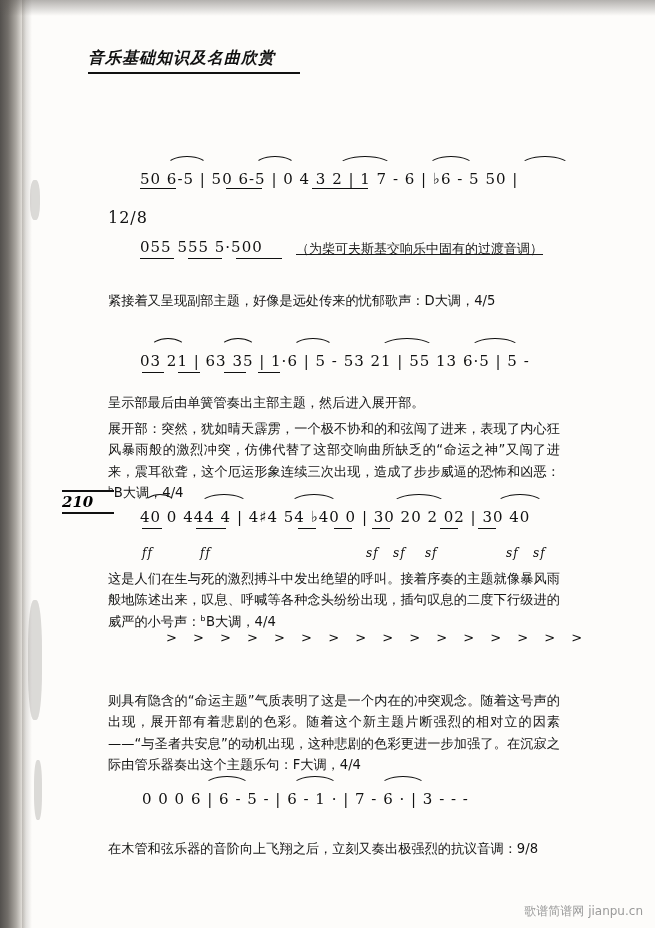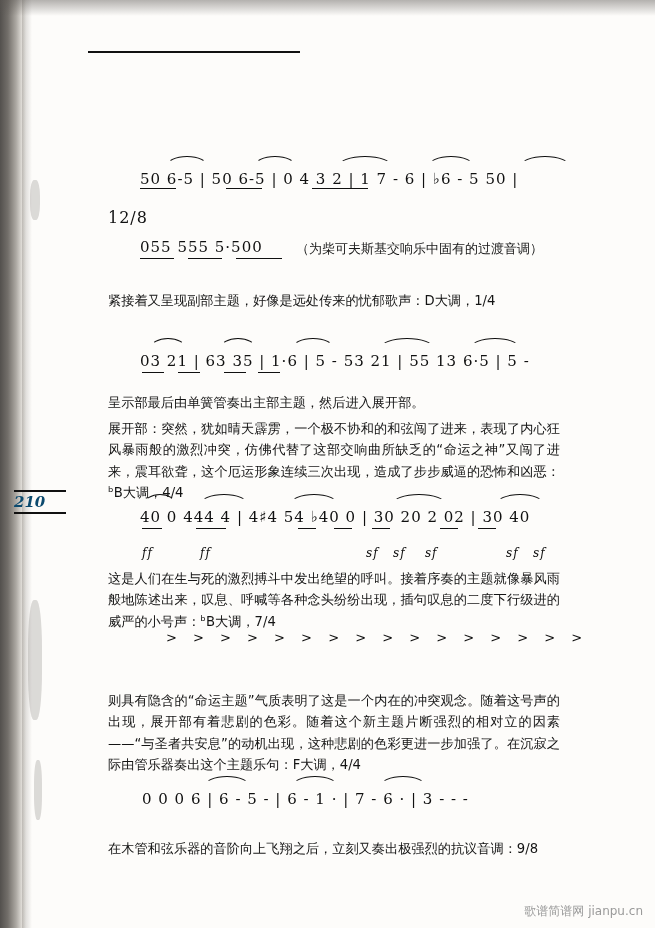--- a/index.html
+++ b/index.html
@@ -68,21 +68,22 @@
 
   
   .page-num {
     position: absolute;
     left: 14px;
     top: 490px;
     font-family: "DejaVu Serif", "Liberation Serif", serif;
     font-weight: bold;
     font-size: 15px;
     font-style: italic;
-    color: #0c4a6e;
+    color: #000000;
+    padding-left: 48px;
   }
   .page-num .bar {
     display: block;
     width: 52px;
     height: 2px;
     background: #111;
   }
   .page-num .bar.top { margin-bottom: 1px; }
   .page-num .bar.bot { margin-top: 1px; }
 
@@ -155,20 +156,21 @@
 
   <div class="scan-edge"></div>
   <div class="scan-edge2"></div>
   <div class="top-shade"></div>
 
   <div class="smudge" style="left:30px; top:180px; width:10px; height:40px;"></div>
   <div class="smudge" style="left:28px; top:600px; width:14px; height:120px;"></div>
   <div class="smudge" style="left:34px; top:760px; width:8px; height:60px;"></div>
 
   <div class="header">
+    <div class="header-title">音乐基础知识及名曲欣赏</div>
     <div class="header-rule"></div>
   </div>
 
   <div class="page-num">
     <span class="bar top"></span>
     <span>210</span>
     <span class="bar bot"></span>
   </div>
 
 
@@ -185,23 +187,23 @@
   <div style="position:absolute; left:312px; top:188px; width:56px; height:1.4px; background:#101010;"></div>
 
   <div class="music" style="left:108px; top:208px; font-size:16px;">12/8</div>
 
   <div class="music" style="left:140px; top:238px;">
     <span>055    555    5·500</span>
   </div>
   <div style="position:absolute; left:140px; top:258px; width:34px; height:1.4px; background:#101010;"></div>
   <div style="position:absolute; left:188px; top:258px; width:34px; height:1.4px; background:#101010;"></div>
   <div style="position:absolute; left:236px; top:258px; width:46px; height:1.4px; background:#101010;"></div>
-  <div class="label-inline" style="position:absolute; left:296px; top:240px;">（为柴可夫斯基交响乐中固有的过渡音调）</div>
-
-  <div class="para" style="left:108px; top:290px; width:452px;">紧接着又呈现副部主题，好像是远处传来的忧郁歌声：D大调，1/4</div>
+  <div class="label-inline" style="position:absolute; left:296px; top:240px;text-decoration:underline;">（为柴可夫斯基交响乐中固有的过渡音调）</div>
+
+  <div class="para" style="left:108px; top:290px; width:452px;">紧接着又呈现副部主题，好像是远处传来的忧郁歌声：D大调，4/5</div>
 
   <div class="music" style="left:140px; top:352px;">
     <span class="slur" style="left:10px; top:-14px; width:34px;"></span>
     <span class="slur" style="left:80px; top:-14px; width:34px;"></span>
     <span class="slur" style="left:152px; top:-14px; width:40px;"></span>
     <span class="slur" style="left:240px; top:-14px; width:52px;"></span>
     <span class="slur" style="left:330px; top:-14px; width:48px;"></span>
     <span>03  21  |  63  35  |  1·6  |  5 - 53  21  |  55  13  6·5  |  5 -</span>
   </div>
   <div style="position:absolute; left:142px; top:372px; width:22px; height:1.4px; background:#101010;"></div>
@@ -227,21 +229,21 @@
   <div style="position:absolute; left:334px; top:528px; width:18px; height:1.4px; background:#101010;"></div>
   <div style="position:absolute; left:372px; top:528px; width:18px; height:1.4px; background:#101010;"></div>
   <div style="position:absolute; left:440px; top:528px; width:18px; height:1.4px; background:#101010;"></div>
   <div style="position:absolute; left:478px; top:528px; width:18px; height:1.4px; background:#101010;"></div>
 
   <div class="dyn" style="left:142px; top:530px;">ff</div>
   <div class="dyn" style="left:200px; top:530px;">ff</div>
   <div class="dyn" style="left:366px; top:530px;">sf&nbsp;&nbsp;&nbsp;sf&nbsp;&nbsp;&nbsp;&nbsp;sf</div>
   <div class="dyn" style="left:506px; top:530px;">sf&nbsp;&nbsp;&nbsp;sf</div>
 
-  <div class="para" style="left:108px; top:568px; width:452px;">这是人们在生与死的激烈搏斗中发出绝望的呼叫。接着序奏的主题就像暴风雨般地陈述出来，叹息、呼喊等各种念头纷纷出现，插句叹息的二度下行级进的威严的小号声：ᵇB大调，7/4</div>
+  <div class="para" style="left:108px; top:568px; width:452px;">这是人们在生与死的激烈搏斗中发出绝望的呼叫。接着序奏的主题就像暴风雨般地陈述出来，叹息、呼喊等各种念头纷纷出现，插句叹息的二度下行级进的威严的小号声：ᵇB大调，4/4</div>
 
   <div class="accent" style="left:166px; top:630px; letter-spacing:6px;">&gt; &gt; &gt; &gt;   &gt; &gt; &gt; &gt;   &gt; &gt; &gt; &gt;   &gt; &gt; &gt; &gt;</div>
 
   <div class="para" style="left:108px; top:690px; width:452px;">则具有隐含的“命运主题”气质表明了这是一个内在的冲突观念。随着这号声的出现，展开部有着悲剧的色彩。随着这个新主题片断强烈的相对立的因素——“与圣者共安息”的动机出现，这种悲剧的色彩更进一步加强了。在沉寂之际由管乐器奏出这个主题乐句：F大调，4/4</div>
 
   <div class="music" style="left:142px; top:790px;">
     <span class="slur" style="left:62px; top:-14px; width:44px;"></span>
     <span class="slur" style="left:150px; top:-14px; width:44px;"></span>
     <span class="slur" style="left:238px; top:-14px; width:44px;"></span>
     <span>0 0 0 6  |  6 - 5 -  |  6 - 1 ·  |  7 - 6 ·  |  3 - - -</span>

